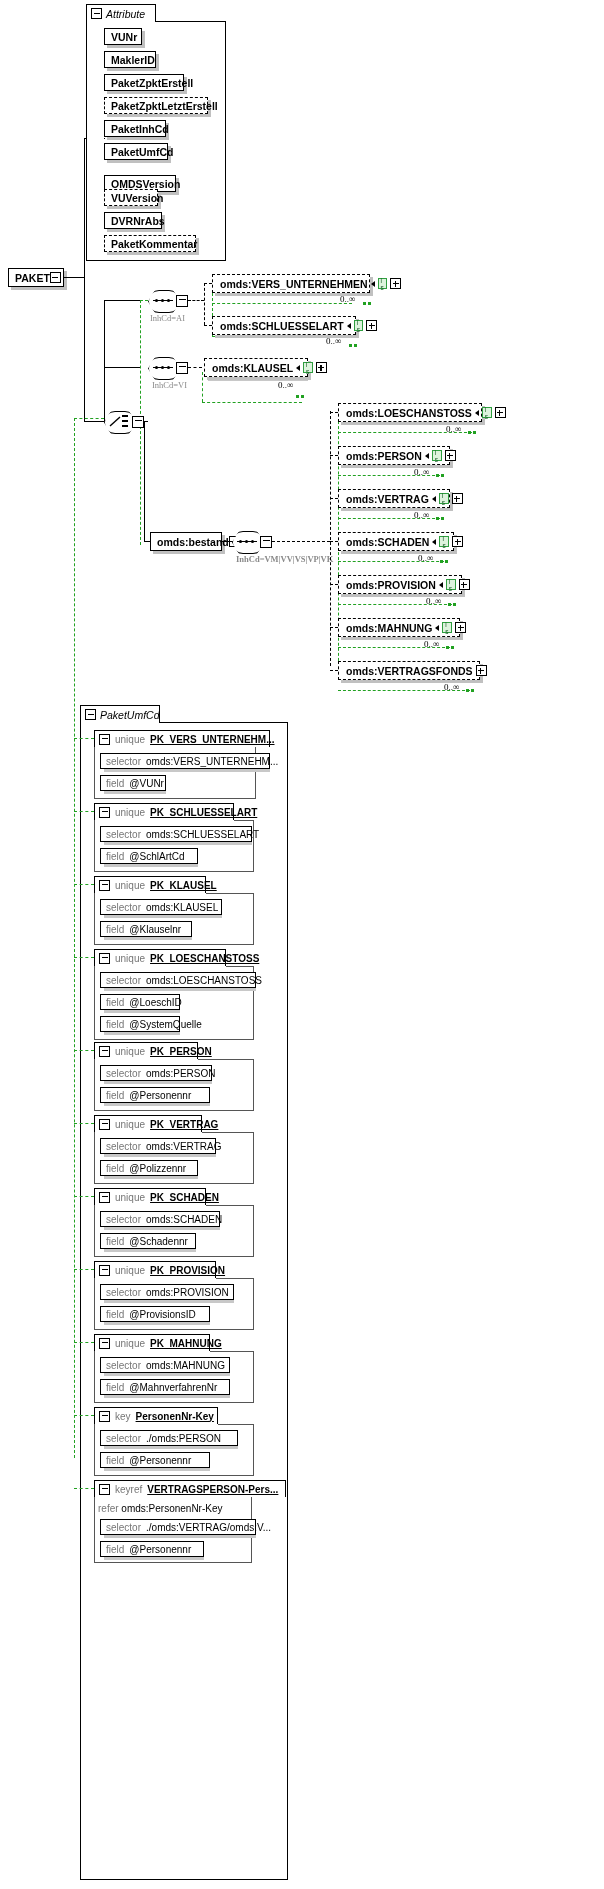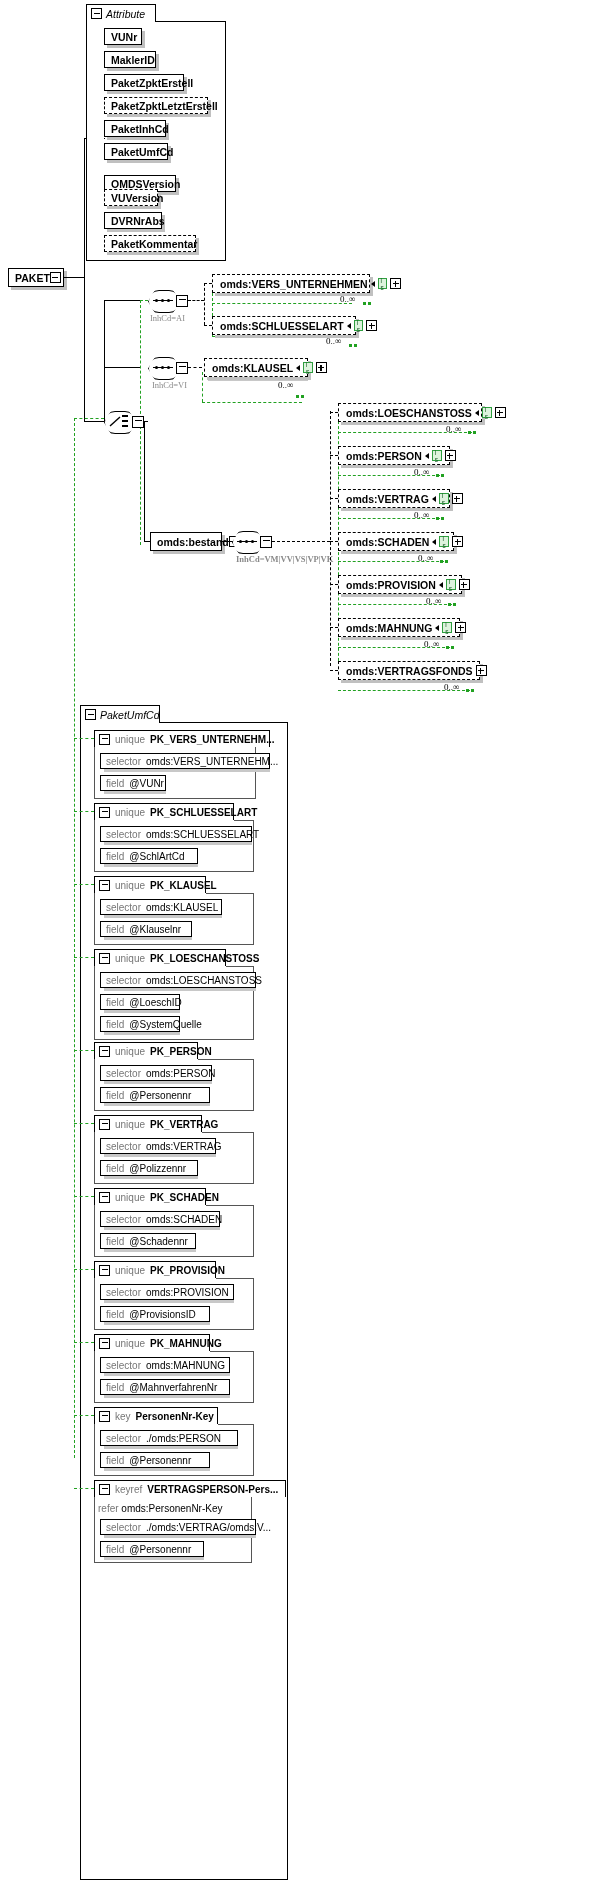--- a/index.html
+++ b/index.html
@@ -69,21 +69,21 @@
   .gln{position:absolute;border-top:1.3px dashed #21a121;height:0;}
   .glnv{position:absolute;border-left:1.3px dashed #21a121;width:0;}
   .gdot{position:absolute;width:2.5px;height:2.5px;background:#21a121;}
 
   
   .cframe{position:absolute;border:1.2px solid #555;box-sizing:border-box;background:#fff;}
   .ctab{position:absolute;border:1.3px solid #000;border-bottom:none;background:#fff;
         height:17px;box-sizing:border-box;display:flex;align-items:center;gap:5px;
         padding:0 7px 0 4px;font-size:10px;z-index:3;white-space:nowrap;}
   .ctab .kw{color:#767676;}
-  .ctab .nmv{color:#000;font-weight:bold;}
+  .ctab .nmv{color:#000;font-weight:bold;text-decoration:underline;}
   .cfield{position:absolute;border:1.2px solid #000;background:#fff;height:16px;
           box-sizing:border-box;display:flex;align-items:center;gap:5px;padding:0 5px;
           font-size:10px;white-space:nowrap;}
   .cfield .kw{color:#767676;text-align:center;}
   .cfield .vv{color:#000;font-weight:normal;}
   .refline{position:absolute;font-size:10px;white-space:nowrap;}
   .refline .kw{color:#767676;}
   .refline .vv{color:#000;}
 </style>
 </head>

